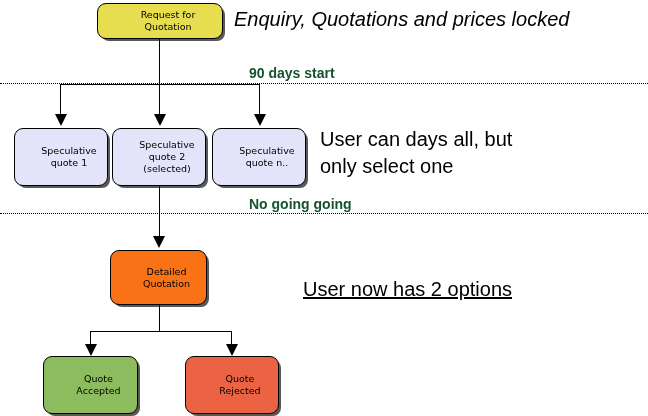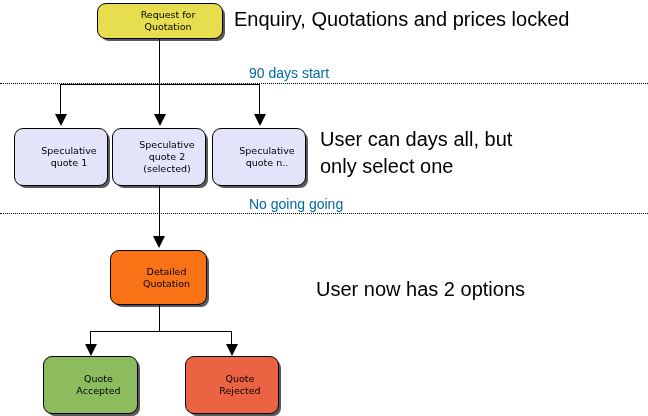--- a/index.html
+++ b/index.html
@@ -76,41 +76,41 @@
     border-top: 1px dotted #000000;
     z-index: 1;
   }
   #divider-90days { top: 83px; }
   #divider-noback { top: 213px; }
 
   .divider-label {
     position: absolute;
     font-family: "Liberation Sans", sans-serif;
     font-size: 14px;
-    font-weight: normal;
-    color: #0369a1;
+    font-weight: bold;
+    color: #14532d;
     white-space: nowrap;
     z-index: 4;
   }
   #label-90days { left: 249px; top: 65px; }
   #label-noback { left: 249px; top: 196px; }
 
   
   .annotation {
     position: absolute;
     font-family: "Liberation Sans", sans-serif;
     font-size: 20px;
     line-height: 27px;
     color: #000000;
     white-space: pre-line;
     z-index: 4;
   }
-  #annot-enquiry { left: 234px; top: 6px;   }
+  #annot-enquiry { left: 234px; top: 6px; font-style: italic;   }
   #annot-view    { left: 320px; top: 126px; }
-  #annot-options { left: 316px; top: 276px; }
+  #annot-options { left: 303px; top: 276px; text-decoration: underline; }
 </style>
 </head>
 <body>
 
 <div id="canvas">
 
   <div class="divider" id="divider-90days"></div>
   <div class="divider" id="divider-noback"></div>
 
   <div class="vline" style="left:159px; top:39px;  height:45px;"></div>

